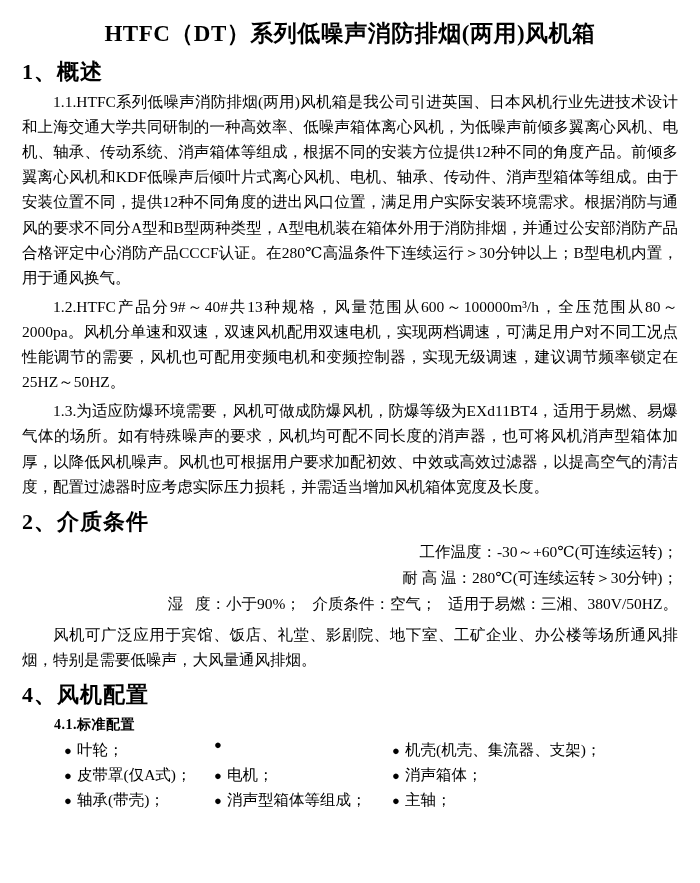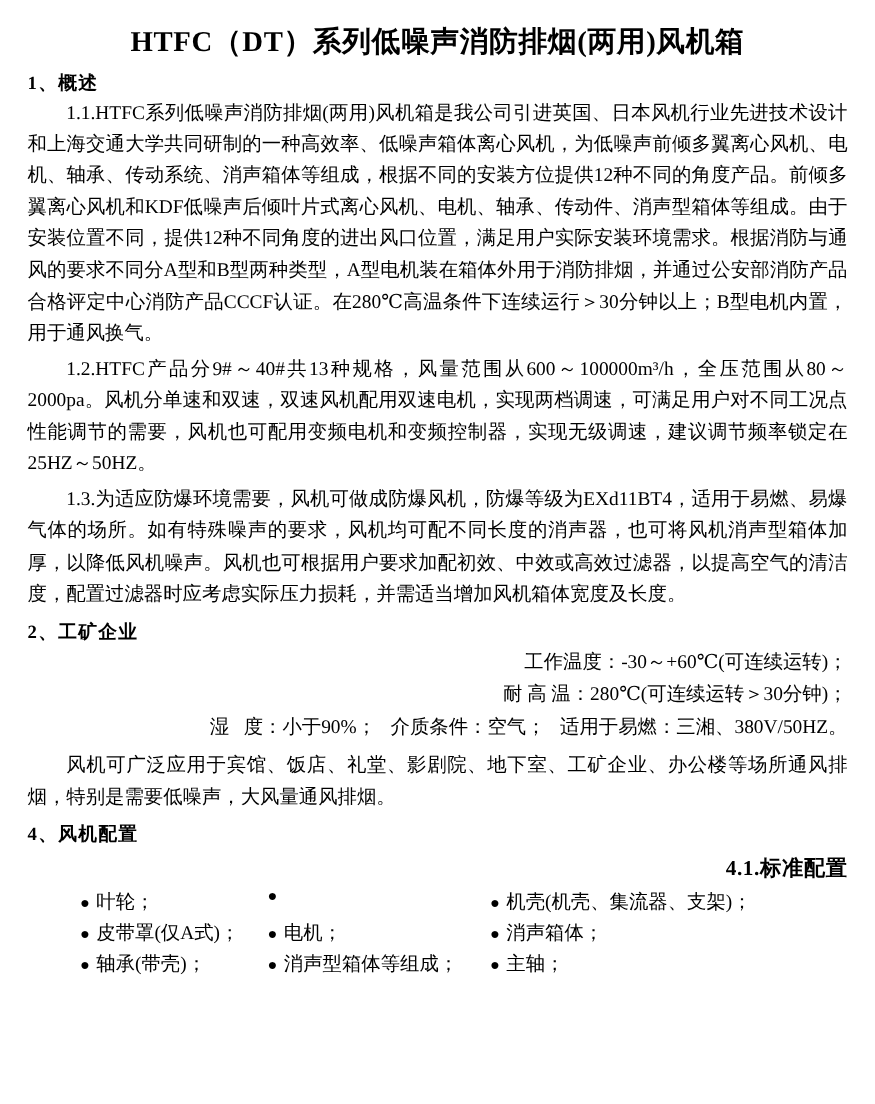--- a/index.html
+++ b/index.html
@@ -26,32 +26,31 @@
     font-size: 23px;
     font-weight: bold;
     letter-spacing: 0.5px;
     margin: 8px 0 6px 0;
     font-family: "Liberation Serif", "DejaVu Serif", serif;
   }
   .section {
     margin-top: 6px;
   }
   .section-heading {
-    font-size: 15px;
+    font-size: 22px;
     font-weight: bold;
     margin: 8px 0 2px 0;
     letter-spacing: 1px;
   }
   .sub-heading {
-    font-size: 17px;
+    font-size: 14px;
     font-weight: bold;
     margin: 6px 0 2px 0;
     padding-left: 32px;
     letter-spacing: 0.5px;
-    text-align: right;
   }
   p.para {
     font-size: 15.5px;
     line-height: 1.62;
     margin: 2px 0 4px 0;
     text-align: justify;
     text-justify: inter-ideograph;
     text-indent: 2em;
   }
   .cond-line {
@@ -96,21 +95,21 @@
     <div class="section-heading">
       <span>1、</span><span>概述</span>
     </div>
     <p class="para">1.1.HTFC系列低噪声消防排烟(两用)风机箱是我公司引进英国、日本风机行业先进技术设计和上海交通大学共同研制的一种高效率、低噪声箱体离心风机，为低噪声前倾多翼离心风机、电机、轴承、传动系统、消声箱体等组成，根据不同的安装方位提供12种不同的角度产品。前倾多翼离心风机和KDF低噪声后倾叶片式离心风机、电机、轴承、传动件、消声型箱体等组成。由于安装位置不同，提供12种不同角度的进出风口位置，满足用户实际安装环境需求。根据消防与通风的要求不同分A型和B型两种类型，A型电机装在箱体外用于消防排烟，并通过公安部消防产品合格评定中心消防产品CCCF认证。在280℃高温条件下连续运行＞30分钟以上；B型电机内置，用于通风换气。</p>
     <p class="para">1.2.HTFC产品分9#～40#共13种规格，风量范围从600～100000m³/h，全压范围从80～2000pa。风机分单速和双速，双速风机配用双速电机，实现两档调速，可满足用户对不同工况点性能调节的需要，风机也可配用变频电机和变频控制器，实现无级调速，建议调节频率锁定在25HZ～50HZ。</p>
     <p class="para">1.3.为适应防爆环境需要，风机可做成防爆风机，防爆等级为EXd11BT4，适用于易燃、易爆气体的场所。如有特殊噪声的要求，风机均可配不同长度的消声器，也可将风机消声型箱体加厚，以降低风机噪声。风机也可根据用户要求加配初效、中效或高效过滤器，以提高空气的清洁度，配置过滤器时应考虑实际压力损耗，并需适当增加风机箱体宽度及长度。</p>
   </div>
 
   <div class="section">
     <div class="section-heading">
-      <span>2、</span><span>工矿企业</span>
+      <span>2、</span><span>介质条件</span>
     </div>
     <div class="cond-line">工作温度：-30～+60℃(可连续运转)；</div>
     <div class="cond-line">耐 高 温：280℃(可连续运转＞30分钟)；</div>
     <div class="cond-line">湿   度：小于90%；   介质条件：空气；   适用于易燃：三湘、380V/50HZ。</div>
   </div>
 
   <div class="section">
     <p class="para">风机可广泛应用于宾馆、饭店、礼堂、影剧院、地下室、工矿企业、办公楼等场所通风排烟，特别是需要低噪声，大风量通风排烟。</p>
   </div>
 

